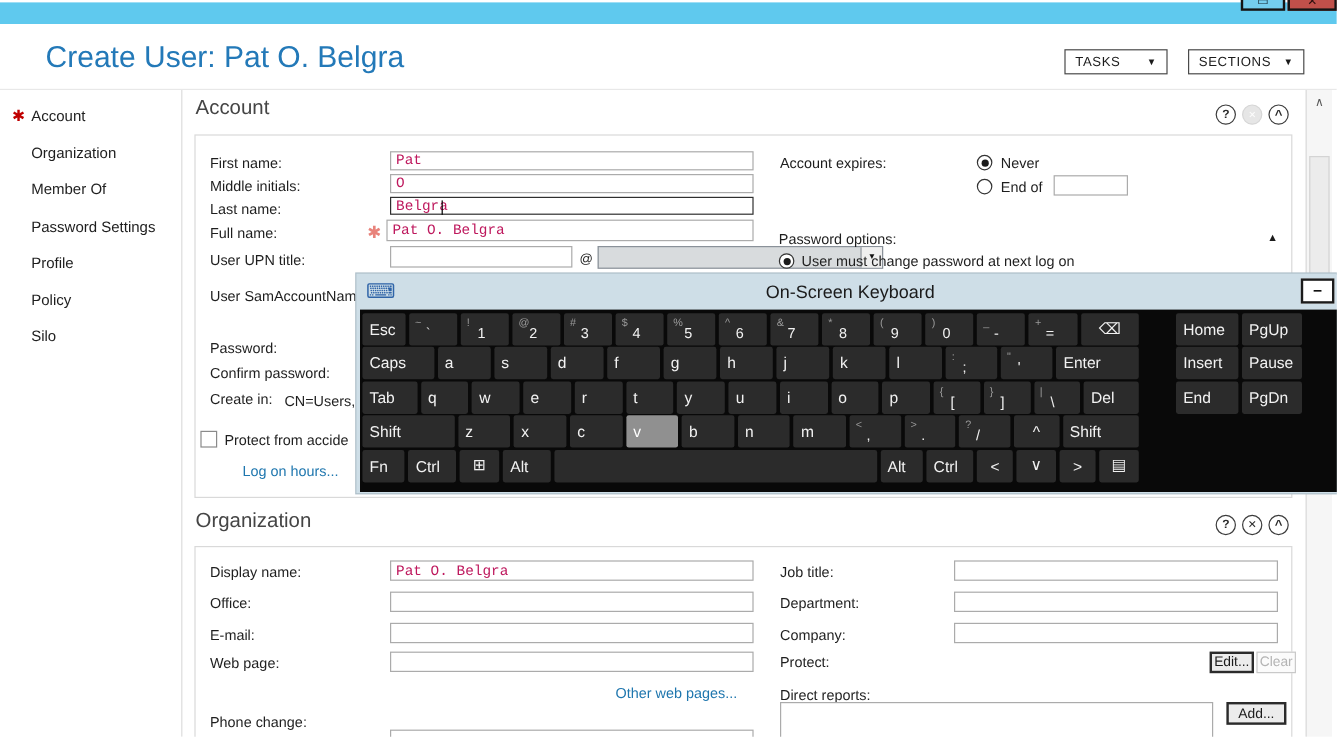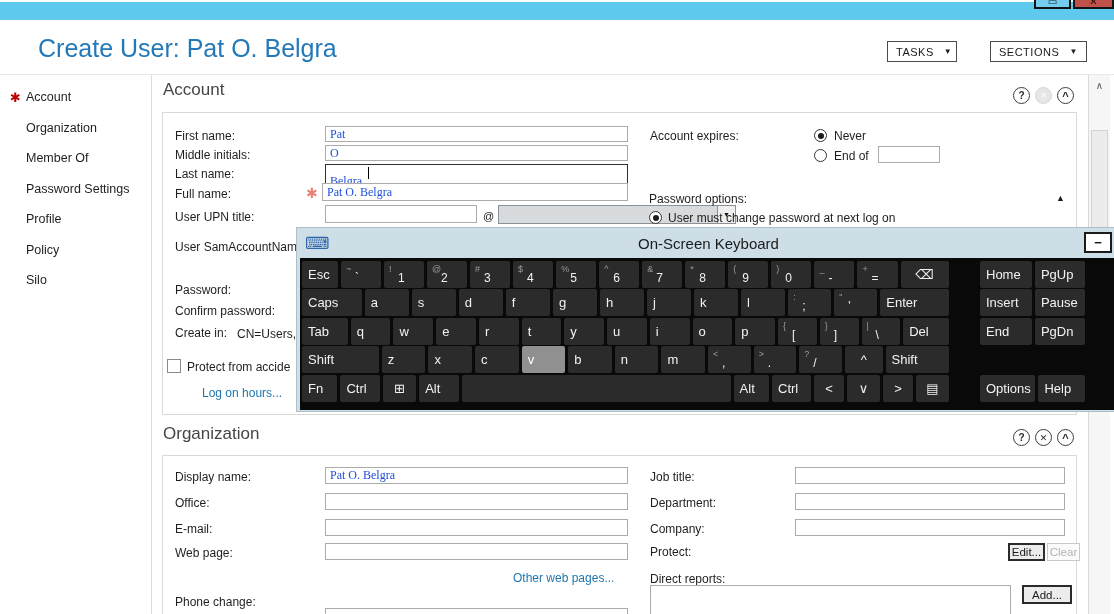--- a/index.html
+++ b/index.html
@@ -24,21 +24,21 @@
   
   .sec-title{position:absolute;font-size:17px;color:#454545}
   .sec-box{position:absolute;border:1px solid #d9d9d9;background:#fff;box-sizing:border-box}
   .cbtn{position:absolute;width:17px;height:17px;border-radius:50%;border:1.5px solid #3c3c3c;
     box-sizing:border-box;display:flex;align-items:center;justify-content:center;
     font-size:10px;font-weight:bold;color:#2b2b2b;background:#fff}
   .cbtn.disabled{border-color:#d6d6d6;background:#e6e6e6;color:#fdfdfd}
   .lbl{position:absolute;font-size:12px;color:#1e1e1e;white-space:nowrap}
   .clip{overflow:hidden}
   .inp{position:absolute;border:1px solid #ababab;box-sizing:border-box;font-size:12px;
-    padding:0 4px;color:#1d4ed8;background:#fff;font-family:Liberation Serif, serif}
+    padding:0 4px;color:#be185d;background:#fff;font-family:Liberation Mono, monospace}
   .inp.focused{border-color:#2f2f2f}
   .caret{position:absolute;width:1px;height:12px;background:#000}
   .req-star{position:absolute;color:#e8837b;font-size:14px;font-weight:bold}
   .link{position:absolute;font-size:12px;color:#1e76ae;white-space:nowrap;cursor:pointer}
   .radio{position:absolute;width:13px;height:13px;border:1px solid #333;border-radius:50%;
     box-sizing:border-box;background:#fff}
   .radio.sel::after{content:"";position:absolute;left:2.5px;top:2.5px;width:6px;height:6px;
     border-radius:50%;background:#1b1b1b}
   .chk{position:absolute;width:14px;height:14px;border:1px solid #8a8a8a;box-sizing:border-box;background:#fff}
   .combo{position:absolute;border:1px solid #8a9199;background:#d8dbdd;box-sizing:border-box;display:flex}
@@ -84,21 +84,21 @@
 
 <div class="titlebar"></div>
 <div class="winbtn restore">
     <span>▭</span>
   </div>
 <div class="winbtn closebtn">
     <span>✕</span>
   </div>
 
 <div class="page-title">Create User: Pat O. Belgra</div>
-<div class="hdr-btn" style="left:887px;width:70px">
+<div class="hdr-btn" style="left:887px;width:86px">
   <span>TASKS</span>
   <span class="arr">▼</span>
 </div>
 <div class="hdr-btn" style="left:990px;width:97px">
   <span>SECTIONS</span>
   <span class="arr">▼</span>
 </div>
 <div class="hline"></div>
 <div class="vline"></div>
 
@@ -152,21 +152,21 @@
 <div class="cbtn" style="left:1057px;top:87px;font-size:11px">
     <span>^</span>
   </div>
 <div class="sec-box" style="left:162px;top:112px;width:915px;height:303px"></div>
 
 <div class="lbl" style="left:175px;top:129px">First name:</div>
 <input class="inp" style="left: 325px; top: 126px; width: 303px; height: 16px;" value="Pat">
 <div class="lbl" style="left:175px;top:148px">Middle initials:</div>
 <input class="inp" style="left: 325px; top: 145px; width: 303px; height: 16px;" value="O">
 <div class="lbl" style="left:175px;top:167px">Last name:</div>
-<input class="inp focused" style="left: 325px; top: 164px; width: 303px; height: 35px;" value="Belgra">
+<input class="inp focused" style="left: 325px; top: 164px; width: 303px; height: 15px;" value="Belgra">
 <div class="caret" style="left:368px;top:167px"></div>
 <div class="lbl" style="left:175px;top:187px">Full name:</div>
 <div class="req-star" style="left:306px;top:185px">✱</div>
 <input class="inp" style="left: 322px; top: 183px; width: 306px; height: 18px;" value="Pat O. Belgra">
 <div class="lbl" style="left:175px;top:210px">User UPN title:</div>
 <input class="inp" style="left: 325px; top: 205px; width: 152px; height: 18px;" value="">
 <div class="lbl" style="left:483px;top:210px;font-size:11px">@</div>
 <div class="combo" style="left:498px;top:205px;width:238px;height:19px">
   <div class="cfield"></div>
   <div class="cbtn2">
@@ -399,19 +399,15 @@
           <div class="key ctr" style="flex: 34 1 0%;">⊞</div>
           <div class="key" style="flex: 34 1 0%;">Alt</div>
           <div class="key" style="flex: 268 1 0%;"></div>
           <div class="key" style="flex: 30 1 0%;">Alt</div>
           <div class="key" style="flex: 34 1 0%;">Ctrl</div>
           <div class="key ctr" style="flex: 30 1 0%;">&lt;</div>
           <div class="key ctr" style="flex: 34 1 0%;">∨</div>
           <div class="key ctr" style="flex: 30 1 0%;">&gt;</div>
           <div class="key ctr" style="flex: 34 1 0%;">▤</div>
         </div>
-        <div class="kright">
-          <div class="key" style="flex: 56 1 0%;">Options</div>
-          <div class="key" style="flex: 46 1 0%;">Help</div>
-        </div>
       </div>
     </div>
 </div>
 
 </body></html>

